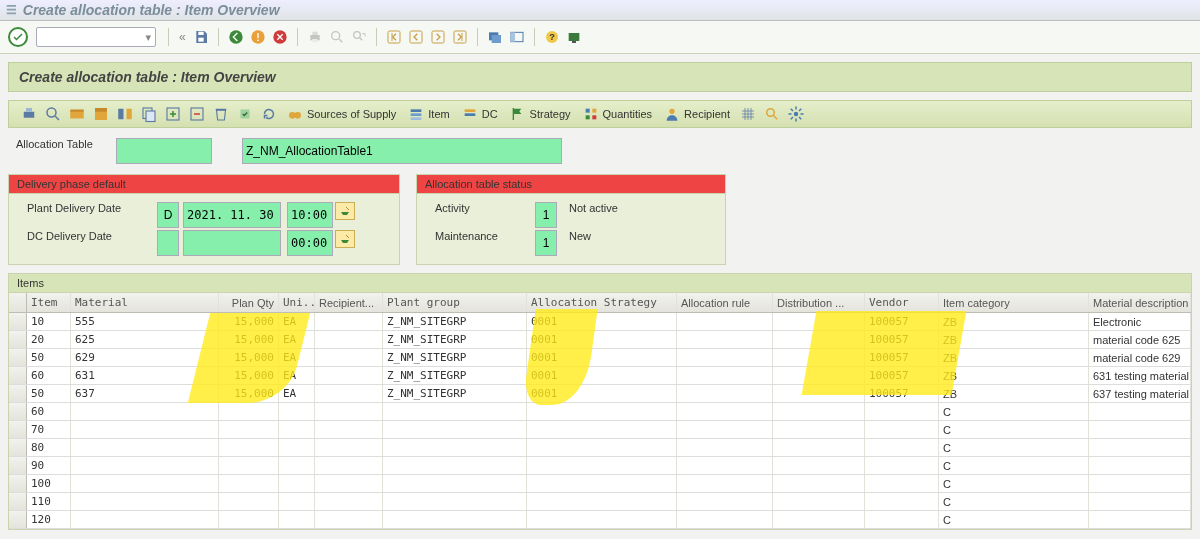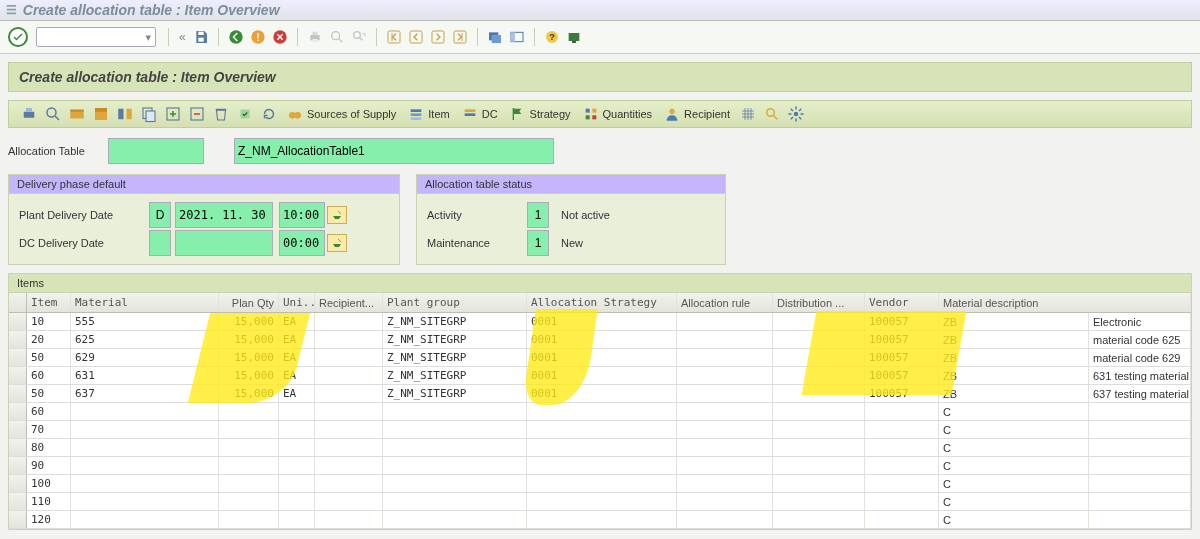--- a/index.html
+++ b/index.html
@@ -13,26 +13,26 @@
 .tb-sep{width:1px;height:18px;background:#c7ceb8;margin:0 6px;}
 .tb-ic{width:18px;height:18px;margin:0 2px;display:flex;align-items:center;justify-content:center;cursor:pointer;}
 .tb-ic svg{width:16px;height:16px;}
 .ic-dim{opacity:.45;}
 .subtitle{background:#d7e4b8;border:1px solid #bfcf9b;margin:8px;padding:6px 10px;font-weight:bold;font-style:italic;font-size:14px;color:#444;}
 .toolbar2{background:linear-gradient(#e5eeca,#d5e0b1);border:1px solid #bfcf9b;margin:0 8px;padding:4px 8px;display:flex;align-items:center;flex-wrap:wrap;}
 .tb2-ic{width:18px;height:18px;margin:0 3px;display:flex;align-items:center;justify-content:center;cursor:pointer;}
 .tb2-btn{display:flex;align-items:center;margin:0 6px;cursor:pointer;color:#333;}
 .tb2-btn .lbl{margin-left:4px;}
 .form-area{margin:8px;display:flex;align-items:flex-start;gap:24px;}
-.fld-row{display:flex;align-items:center;margin:2px 0;}
+.fld-row{display:flex;align-items:flex-start;margin:2px 8px;}
 .fld-lbl{width:100px;color:#333;}
 .inp{background:#86efac;border:1px solid #aab;height:26px;padding:1px 3px;font-size:12px;}
 .panels{display:flex;gap:16px;margin:8px;}
 .panel{background:#e9efd9;border:1px solid #c9d4af;}
-.panel-hd{background:#c4b5fd;border-bottom:1px solid #c9d4af;padding:3px 8px;}
+.panel-hd{background:#ef4444;border-bottom:1px solid #c9d4af;padding:3px 8px;}
 .panel-body{padding:6px 10px;}
 .panel-body .fld-row .fld-lbl{width:130px;}
 .date-inp{width:98px;font-family:monospace;}
 .time-inp{width:46px;font-family:monospace;}
 .mini-inp{width:22px;text-align:center;}
 .calbtn{width:20px;height:18px;background:#fceaa8;border:1px solid #c9ae55;display:flex;align-items:center;justify-content:center;margin-left:2px;}
 .items-wrap{margin:8px;background:#e9efd9;border:1px solid #c9d4af;}
 .items-hd{background:#d7e4b8;border-bottom:1px solid #c9d4af;padding:3px 8px;}
 .grid{overflow:hidden;background:#fff;position:relative;}
 .grow{display:flex;border-bottom:1px solid #ddd;height:18px;align-items:stretch;}
@@ -377,20 +377,21 @@
       <div class="gc c-item">Item</div>
       <div class="gc c-mat">Material</div>
       <div class="gc c-qty" style="justify-content:flex-end">Plan Qty</div>
       <div class="gc c-uni">Uni...</div>
       <div class="gc c-rec">Recipient...</div>
       <div class="gc c-pg">Plant group</div>
       <div class="gc c-as">Allocation Strategy</div>
       <div class="gc c-ar">Allocation rule</div>
       <div class="gc c-dist">Distribution ...</div>
       <div class="gc c-ven">Vendor</div>
+      <div class="gc c-ic">Item category</div>
       <div class="gc c-md">Material description</div>
     </div>
     <div id="grid-body">
         <div class="grow">
           <div class="gc rowhdr"></div>
           <div class="gc c-item">10</div>
           <div class="gc c-mat">555</div>
           <div class="gc c-qty num">15,000</div>
           <div class="gc c-uni">EA</div>
           <div class="gc c-rec"></div>

